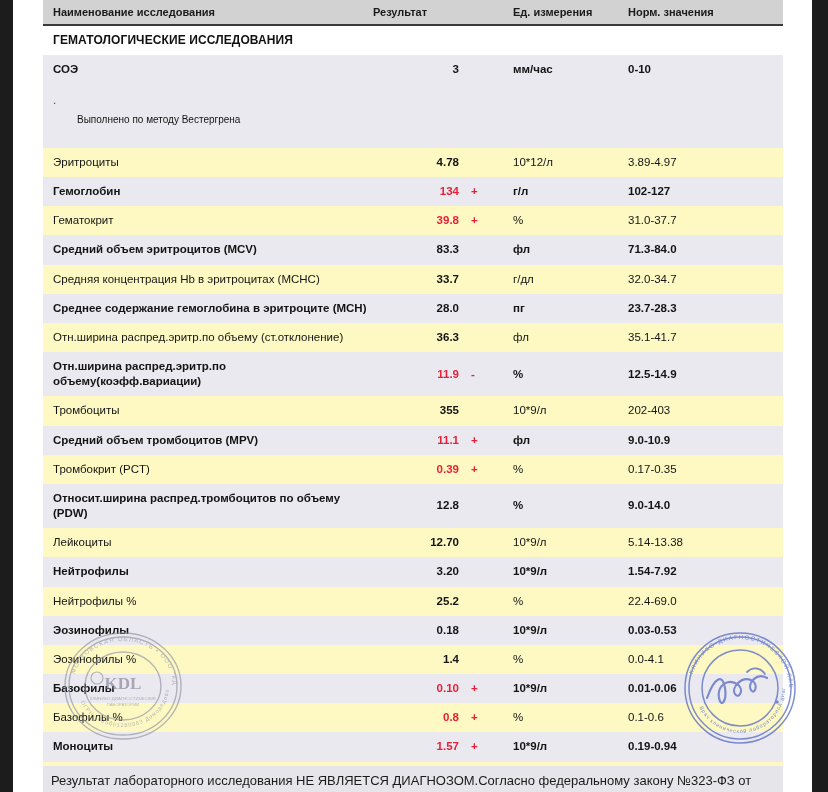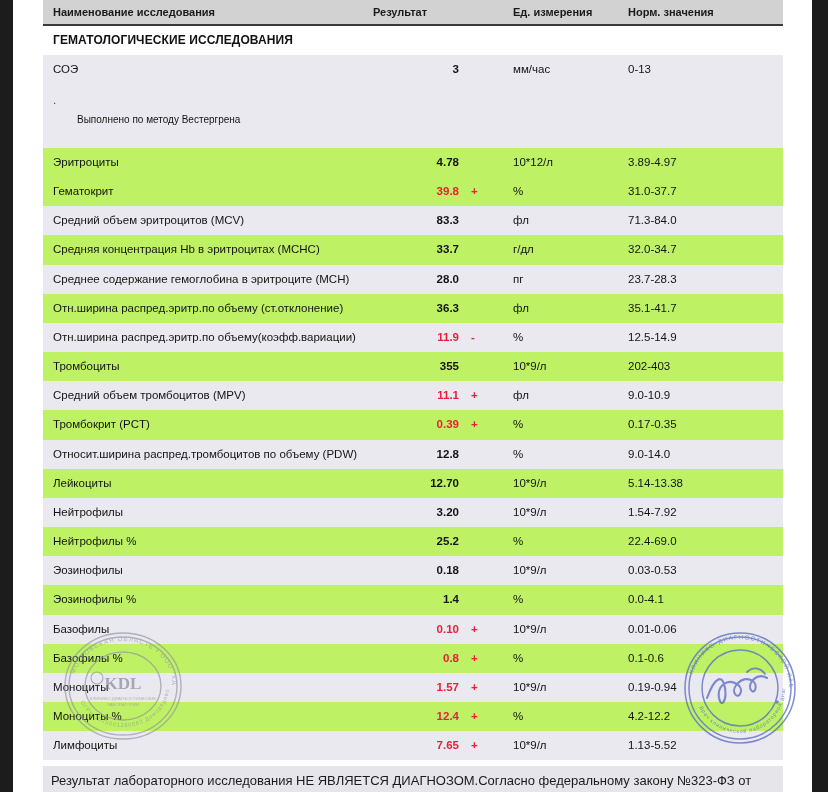--- a/index.html
+++ b/index.html
@@ -66,22 +66,22 @@
   thead th.res-h { text-align: left; padding-left: 0; padding-right: 4px; }
   thead th.flag-h { padding: 0; }
 
   tbody td {
     padding: 7px 0 7px 10px;
     vertical-align: middle;
     line-height: 1.32;
     font-size: 11.5px;
   }
 
-  tr.alt td { background: #e9e9ef; }
-  tr.plain td { background: #bef264; }
+  tr.alt td { background: #e9e9ef; font-weight: bold; }
+  tr.plain td { background: #fef9c3; }
 
   td.res {
     text-align: right;
     font-weight: bold;
     padding-left: 0;
     padding-right: 4px;
     white-space: nowrap;
   }
   td.flag {
     text-align: left;
@@ -195,34 +195,41 @@
         </thead>
         <tbody id="tbody">
             <tr class="section-row">
               <td colspan="5"><span class="section-title">ГЕМАТОЛОГИЧЕСКИЕ ИССЛЕДОВАНИЯ</span></td>
             </tr>
             <tr class="alt">
               <td>СОЭ</td>
               <td class="res">3</td>
               <td class="flag"></td>
               <td class="unit">мм/час</td>
-              <td class="norm">0-13</td>
+              <td class="norm">0-10</td>
             </tr>
             <tr class="comment-row">
               <td colspan="5">
                 <div class="comment-dot">.</div>
                 <div class="comment-text">Выполнено по методу Вестергрена</div>
               </td>
             </tr>
             <tr class="plain">
               <td>Эритроциты</td>
               <td class="res">4.78</td>
               <td class="flag"></td>
               <td class="unit">10*12/л</td>
               <td class="norm">3.89-4.97</td>
+            </tr>
+            <tr class="alt">
+              <td>Гемоглобин</td>
+              <td class="res"><span class="abnormal">134</span></td>
+              <td class="flag">+</td>
+              <td class="unit">г/л</td>
+              <td class="norm">102-127</td>
             </tr>
             <tr class="plain">
               <td>Гематокрит</td>
               <td class="res"><span class="abnormal">39.8</span></td>
               <td class="flag">+</td>
               <td class="unit">%</td>
               <td class="norm">31.0-37.7</td>
             </tr>
             <tr class="alt">
               <td>Средний объем эритроцитов (MCV)</td>

